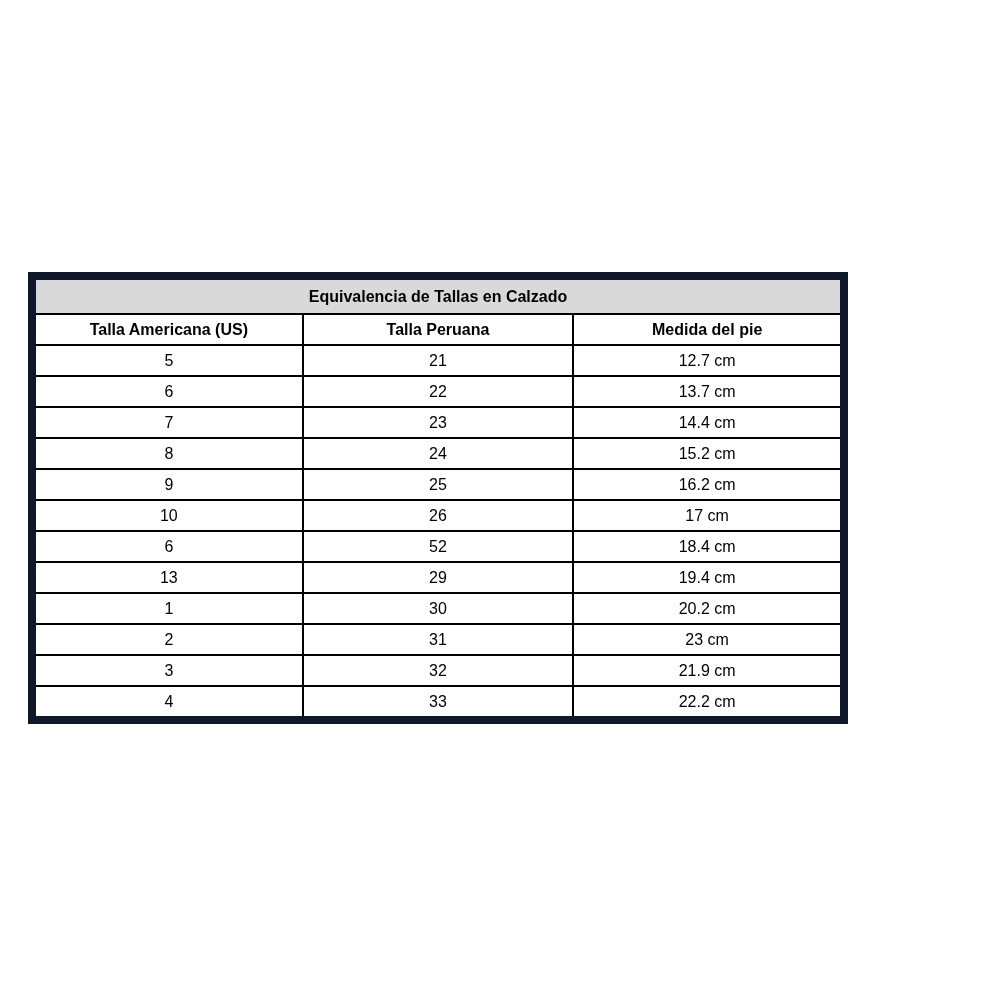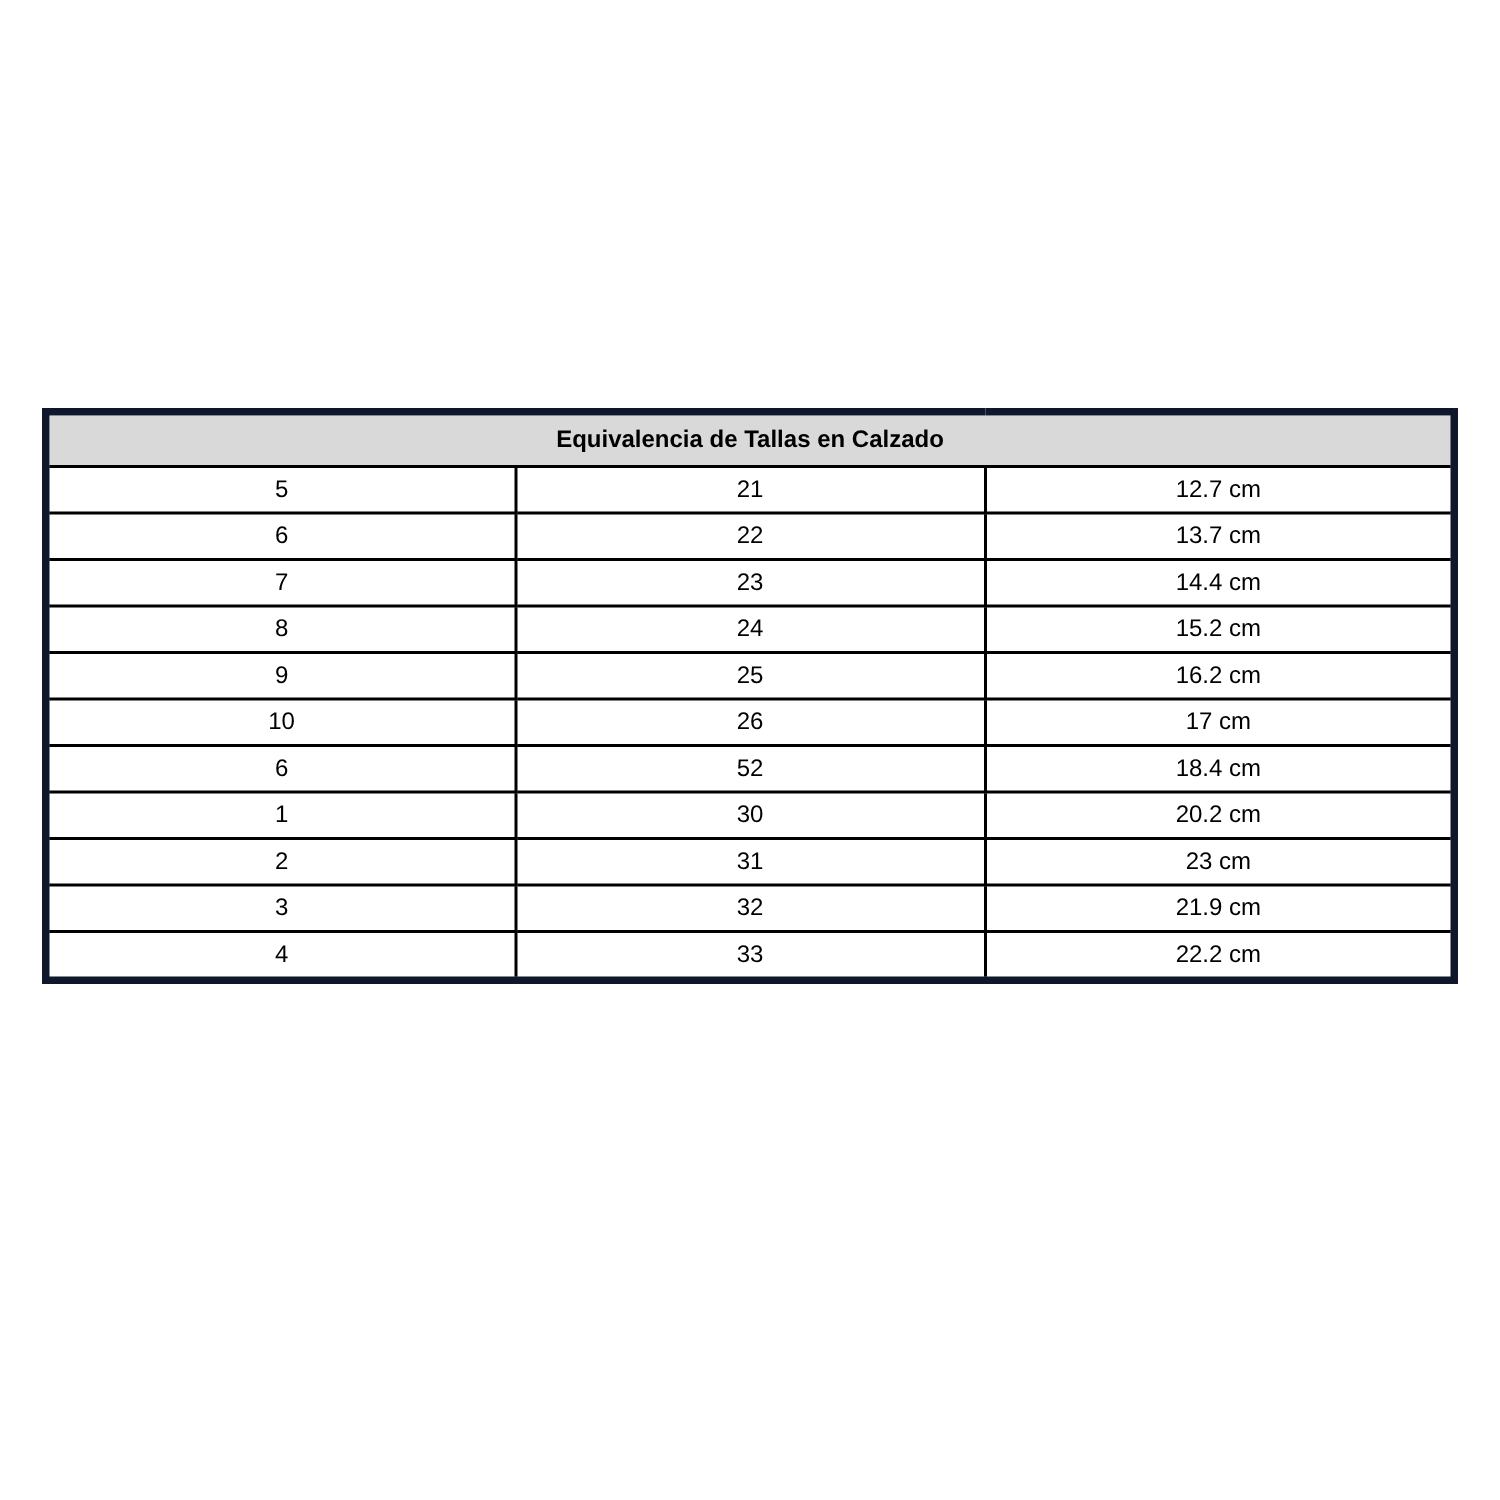--- a/index.html
+++ b/index.html
@@ -12,24 +12,24 @@
     width: 1000px;
     height: 1000px;
     background: #ffffff;
     font-family: "Liberation Sans", sans-serif;
     color: #000000;
   }
   table.size-table {
     position: absolute;
     left: 28px;
     top: 272px;
-    width: 944px;
+    width: 820px;
     border-collapse: collapse;
     table-layout: fixed;
-    border: 5px solid #0f172a;
+    border: 8px solid #0f172a;
   }
   table.size-table th,
   table.size-table td {
     border: 2px solid #000000;
     text-align: center;
     vertical-align: middle;
     padding: 0;
     font-size: 16px;
     line-height: 1;
     overflow: hidden;
@@ -56,20 +56,25 @@
 </style>
 </head>
 <body>
 
 <div class="page">
   <table class="size-table">
     <thead>
       <tr class="title-row">
         <td colspan="3">Equivalencia de Tallas en Calzado</td>
       </tr>
+      <tr class="header-row">
+        <th>Talla Americana (US)</th>
+        <th>Talla Peruana</th>
+        <th>Medida del pie</th>
+      </tr>
     </thead>
     <tbody id="table-body">
 
     <tr class="data-row">
           <td>5</td>
           <td>21</td>
           <td>12.7 cm</td>
         </tr>
         <tr class="data-row">
           <td>6</td>
@@ -95,20 +100,25 @@
           <td>10</td>
           <td>26</td>
           <td>17 cm</td>
         </tr>
         <tr class="data-row">
           <td>6</td>
           <td>52</td>
           <td>18.4 cm</td>
         </tr>
         <tr class="data-row">
+          <td>13</td>
+          <td>29</td>
+          <td>19.4 cm</td>
+        </tr>
+        <tr class="data-row">
           <td>1</td>
           <td>30</td>
           <td>20.2 cm</td>
         </tr>
         <tr class="data-row">
           <td>2</td>
           <td>31</td>
           <td>23 cm</td>
         </tr>
         <tr class="data-row">

